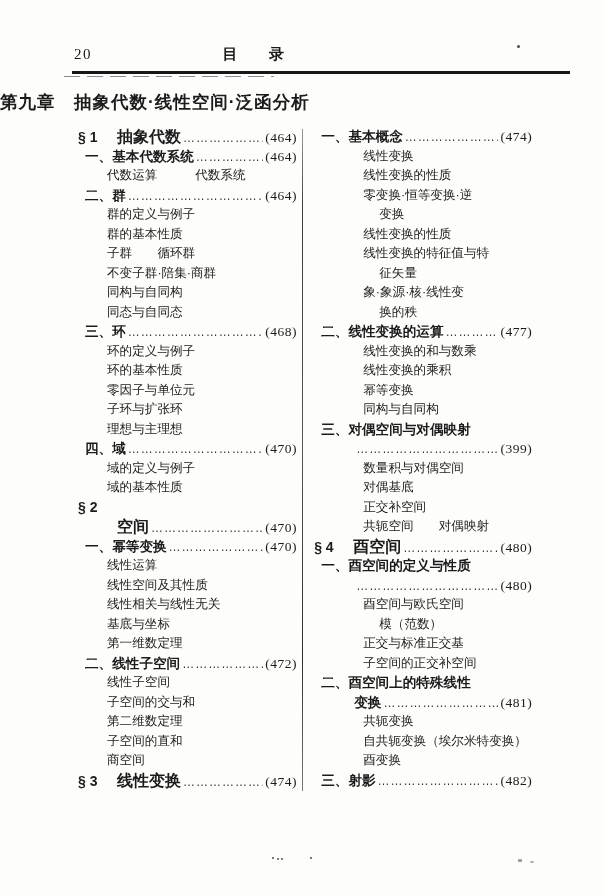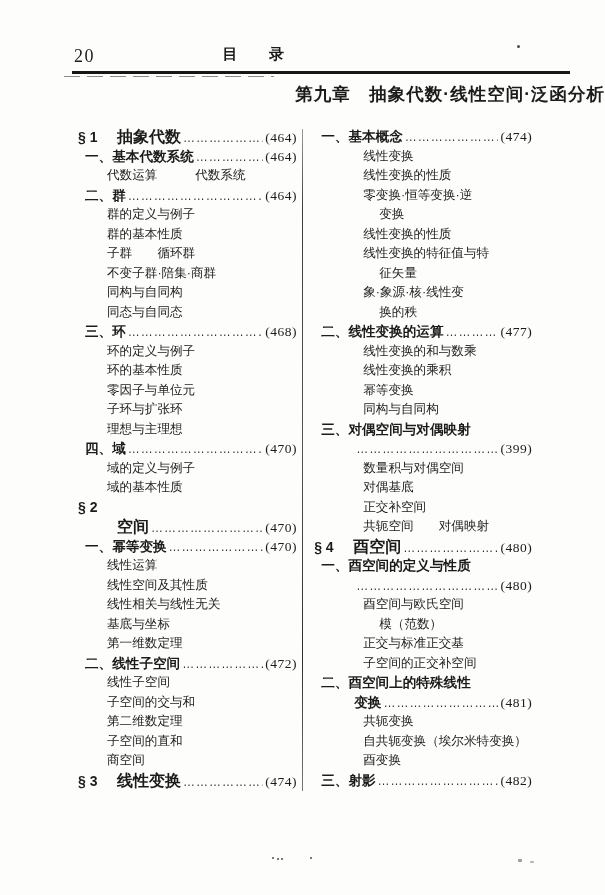--- a/index.html
+++ b/index.html
@@ -7,35 +7,35 @@
     width:605px;height:895px;position:relative;overflow:hidden;
     background:#fdfdfb;color:#1b1b1b;
     font-family:"Liberation Sans","DejaVu Sans",sans-serif;
   }
   .page{position:absolute;inset:0;}
 
   
   .page-number{
     position:absolute;left:74px;top:46px;
     font-family:"Liberation Serif","DejaVu Serif",serif;
-    font-size:18px;letter-spacing:1.5px;
+    font-size:15px;letter-spacing:1.5px;
   }
   .toc-header-title{
     position:absolute;left:0;top:45px;width:507px;text-align:center;
     font-size:15px;font-weight:700;letter-spacing:.5px;
   }
   .header-rule{
     position:absolute;left:72px;top:71px;width:498px;height:2.5px;background:#171717;
   }
   .header-rule-broken{
     position:absolute;left:64px;top:76px;width:210px;height:1.2px;
     background:repeating-linear-gradient(90deg,#8a8a8a 0 16px,transparent 16px 23px);
   }
   .chapter-title{
-    position:absolute;left:0;top:82px;width:605px;text-align:right;
+    position:absolute;left:0;top:90px;width:605px;text-align:left;
     font-size:17.5px;font-weight:700;letter-spacing:1px;margin:0;
   }
 
   
   .columns{position:absolute;left:72px;top:127px;display:flex;}
   .col{width:225px;flex:none;display:flex;flex-direction:column;}
   .column-divider{
     flex:none;width:1.2px;height:662px;margin:2px 4px 0 5px;
     background:linear-gradient(#9a9a9a,#3c3c3c 12%,#555 48%,#2e2e2e 80%,#777);
   }

